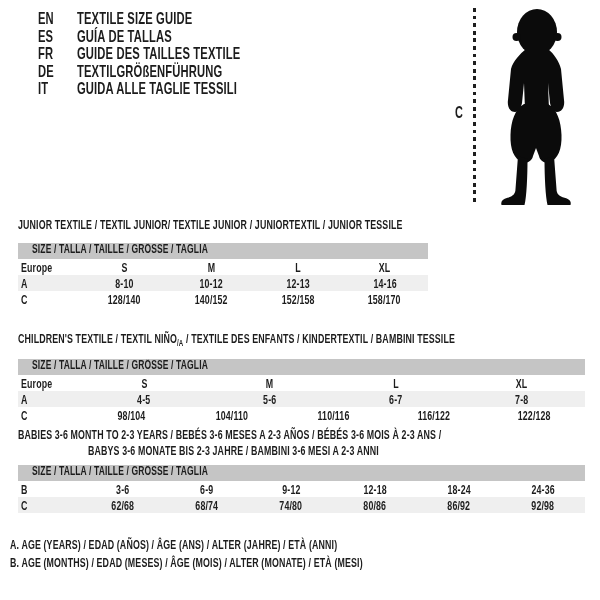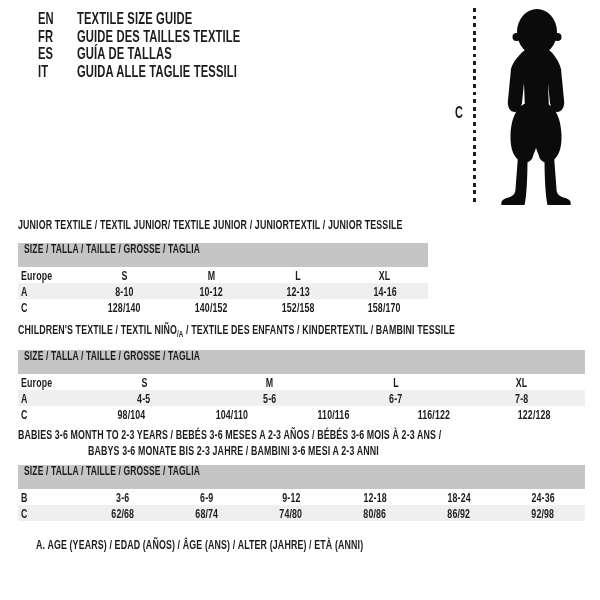--- a/index.html
+++ b/index.html
@@ -23,54 +23,58 @@
 
   
   .fig-line { position:absolute; left:473px; top:8px; width:3px; height:198px;
               background:repeating-linear-gradient(to bottom,#1e1e1e 0 3.8px,transparent 3.8px 7.6px); }
   .fig-c { position:absolute; left:455px; top:104px; font-weight:700; font-size:16px; }
   .baby { position:absolute; left:496px; top:9px; }
 
   
   .section { position:absolute; left:18px; }
   #sec-junior   { top:217px; width:410px; }
-  #sec-children { top:322px; width:567px; }
+  #sec-children { top:331px; width:567px; }
   #sec-babies   { top:427px; width:567px; }
   .sec-title { font-weight:700; font-size:13px; line-height:15px; }
   #sec-babies .sec-title { line-height:16px;text-align:center; }
-  .size-bar { margin-top:11px; height:24px; background:#c5c5c5;
+  .size-bar { margin-top:11px; height:16px; background:#c5c5c5;
               font-weight:700; font-size:12.5px; line-height:13.5px;
-              padding-left:6px; overflow:hidden; }
+              padding-left:14px; overflow:hidden; }
   #sec-babies .size-bar { margin-top:6px; }
   .trow { display:flex; align-items:center; height:16px;
           font-weight:700; font-size:13px; }
   .trow.shaded { background:#efefef; }
   .tcell { flex:1; text-align:center; overflow:visible; }
   .tcell.label { flex:0 0 60px; text-align:left; padding-left:3px; }
   .sub { font-size:9px; position:relative; top:2.5px; }
 
   
-  .footnotes { position:absolute; left:36px; top:536px; }
+  .footnotes { position:absolute; left:10px; top:536px; }
   .fn { font-weight:700; font-size:13px; line-height:17.5px; }
 </style>
 </head>
 <body>
 
 <div class="lang">
   <div class="lang-row">
     <span class="lang-code"><span class="cond">EN</span></span>
     <span><span class="cond">TEXTILE SIZE GUIDE</span></span>
   </div>
   <div class="lang-row">
+    <span class="lang-code"><span class="cond">ES</span></span>
+    <span><span class="cond">GUÍA DE TALLAS</span></span>
+  </div>
+  <div class="lang-row">
     <span class="lang-code"><span class="cond">FR</span></span>
     <span><span class="cond">GUIDE DES TAILLES TEXTILE</span></span>
   </div>
   <div class="lang-row">
-    <span class="lang-code"><span class="cond">ES</span></span>
-    <span><span class="cond">GUÍA DE TALLAS</span></span>
+    <span class="lang-code"><span class="cond">DE</span></span>
+    <span><span class="cond">TEXTILGRÖßENFÜHRUNG</span></span>
   </div>
   <div class="lang-row">
     <span class="lang-code"><span class="cond">IT</span></span>
     <span><span class="cond">GUIDA ALLE TAGLIE TESSILI</span></span>
   </div>
 </div>
 
 <div class="fig-c"><span class="cond">C</span></div>
 <div class="fig-line"></div>
 <svg class="baby" width="80" height="196" viewBox="0 0 80 196" aria-hidden="true">
@@ -181,13 +185,14 @@
         <div class="tcell"><span class="cond cc">74/80</span></div>
         <div class="tcell"><span class="cond cc">80/86</span></div>
         <div class="tcell"><span class="cond cc">86/92</span></div>
         <div class="tcell"><span class="cond cc">92/98</span></div>
       </div>
     </div>
 </div>
 
 <div class="footnotes">
   <div class="fn"><span class="cond">A. AGE (YEARS) / EDAD (AÑOS) / ÂGE (ANS) / ALTER (JAHRE) / ETÀ (ANNI)</span></div>
+  <div class="fn"><span class="cond">B. AGE (MONTHS) / EDAD (MESES) / ÂGE (MOIS) / ALTER (MONATE) / ETÀ (MESI)</span></div>
 </div>
 
 </body></html>

